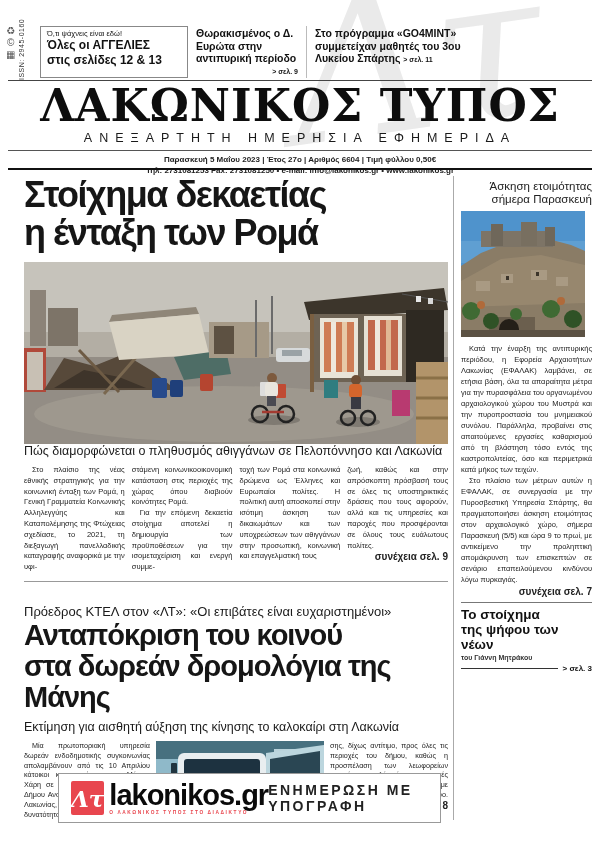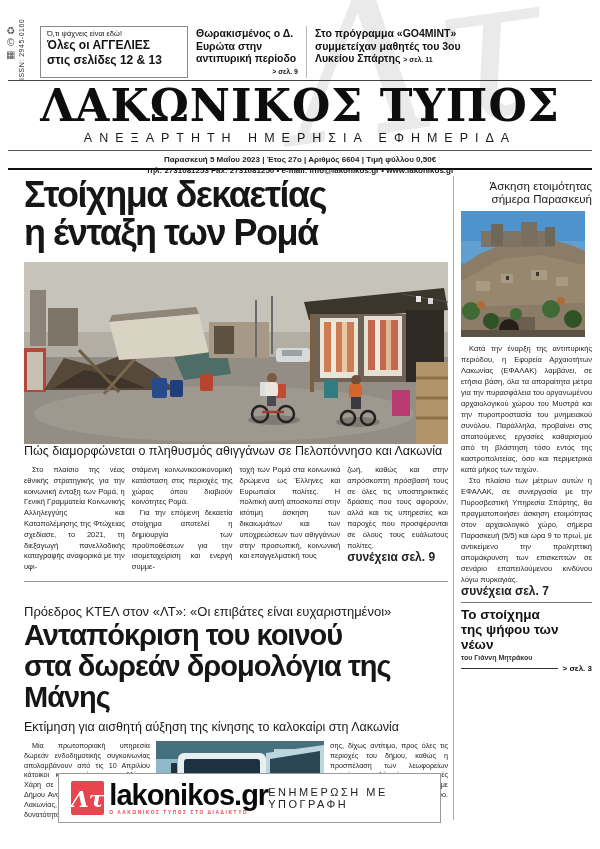--- a/index.html
+++ b/index.html
@@ -36,21 +36,21 @@
   .dateline{font-size:8px;font-weight:bold;line-height:11px;color:#222;}
   .rule-main{position:absolute;left:8px;width:584px;top:168px;border-top:2px solid #111;z-index:1;}
   
   .main{position:absolute;left:24px;top:176px;width:424px;z-index:1;}
   .h1{font-size:36px;line-height:38px;font-weight:bold;letter-spacing:-1.5px;color:#161616;}
   .photo1{margin-top:10px;width:424px;height:182px;display:block;}
   .caption{font-size:12.5px;color:#1a1a1a;}
   .bodyrow{display:flex;gap:7px;margin-top:7px;font-size:7.5px;line-height:10.8px;text-align:justify;color:#222;}
   .bodyrow .col{flex:1;min-width:0;}
   .p-ind{text-indent:8px;}
-  .cont{font-weight:bold;font-size:12px;margin-top:1px;}
+  .cont{font-weight:bold;text-align:right;font-size:10px;margin-top:1px;}
   .divider-h{border:none;border-top:1px solid #999;margin:8px 0 0;}
   .kicker{font-size:13px;margin-top:22px;color:#1a1a1a;}
   .h2{font-size:29px;line-height:31px;font-weight:bold;letter-spacing:-1px;margin-top:1px;color:#161616;}
   .subhead{font-size:12.5px;margin-top:7px;color:#1a1a1a;}
   .row2{display:flex;gap:6px;margin-top:7px;font-size:7.2px;line-height:9.8px;text-align:justify;color:#222;}
   .row2 .cl{width:126px;}
   .row2 .cr{width:118px;}
   .photo2{width:168px;height:82px;display:block;}
   
   .vdiv{position:absolute;left:453px;top:176px;height:644px;border-left:1px solid #aaa;z-index:1;}
@@ -66,21 +66,21 @@
   .pageline .ln{flex:1;border-top:1px solid #333;}
   .pageline .pg{font-size:8px;font-weight:bold;}
   
   .banner{position:absolute;left:58px;top:773px;width:383px;height:50px;border:1px solid #999;background:#fff;
     display:flex;align-items:center;padding:0 12px;box-sizing:border-box;z-index:3;}
   .logo-box{width:34px;height:34px;background:var(--accent,#e8464e);display:flex;align-items:center;justify-content:center;border-radius:2px;}
   .logo-glyph{font-family:"DejaVu Serif","Liberation Serif",serif;font-style:italic;font-weight:bold;font-size:23px;color:#fff;line-height:1;}
   .logo-text-wrap{margin-left:5px;display:flex;flex-direction:column;}
   .logo-text{font-size:29px;font-weight:bold;letter-spacing:-1px;line-height:27px;color:#0a0a0a;}
   .tagline{font-size:4.8px;color:var(--accent,#e8464e);letter-spacing:1.6px;margin-top:1px;font-weight:bold;}
-  .slogan{margin-left:auto;font-size:11px;font-weight:normal;letter-spacing:2.5px;color:#222;}
+  .slogan{margin-left:auto;font-size:14px;font-weight:bold;letter-spacing:2.5px;color:#222;}
 </style>
 </head>
 <body>
 
 <div class="page">
 
   <div class="watermark">Λτ</div>
 
   <div class="left-strip">
     <div class="edge-icons">

